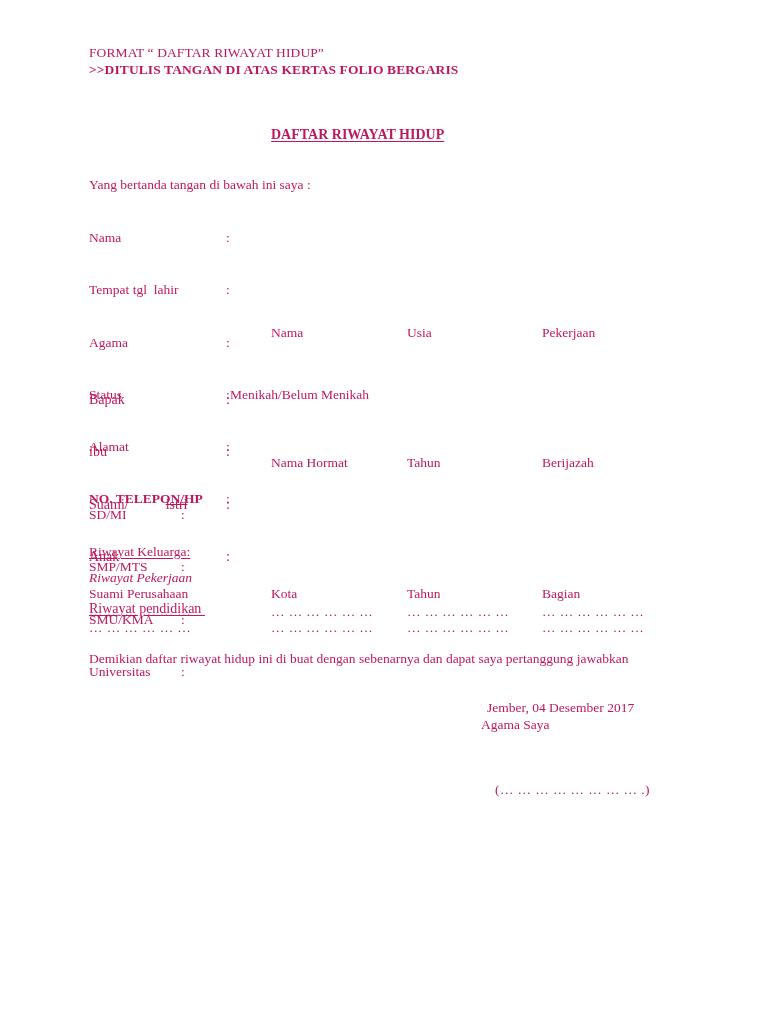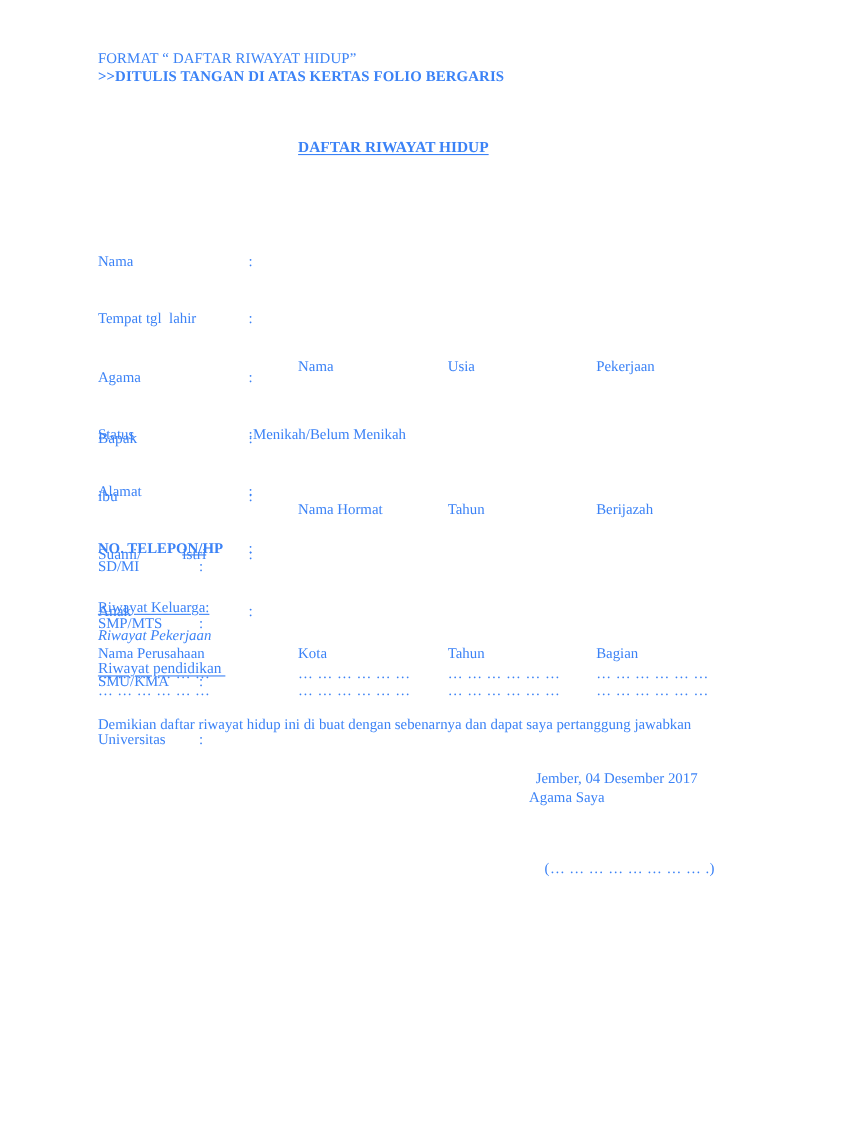--- a/index.html
+++ b/index.html
@@ -7,21 +7,21 @@
     margin: 0;
     padding: 0;
     background: #ffffff;
   }
   .page {
     position: relative;
     width: 768px;
     height: 1024px;
     background: #ffffff;
     font-family: "Liberation Serif", "DejaVu Serif", serif;
-    color: #3b82f6;
+    color: #be185d;
     overflow: hidden;
   }
   .abs { position: absolute; white-space: pre; }
 
   
   .hdr-line1 {
     left: 89px; top: 45px;
     font-size: 13.5px;
     letter-spacing: 0.1px;
   }
@@ -117,20 +117,21 @@
 </head>
 <body>
 
 <div class="page">
 
   <div class="abs hdr-line1">FORMAT “ DAFTAR RIWAYAT HIDUP”</div>
   <div class="abs hdr-line2">&gt;&gt;DITULIS TANGAN DI ATAS KERTAS FOLIO BERGARIS</div>
 
   <div class="abs doc-title">DAFTAR RIWAYAT HIDUP</div>
 
+  <div class="abs intro">Yang bertanda tangan di bawah ini saya :</div>
 
   <div class="abs id-block">
     <div class="id-row">
       <span class="id-label">Nama</span>
       <span class="id-colon">:</span>
       <span class="id-value"></span>
     </div>
     <div class="id-row">
       <span class="id-label">Tempat tgl  lahir</span>
       <span class="id-colon">:</span>
@@ -205,21 +206,21 @@
       <span class="edu-colon">:</span>
     </div>
     <div class="edu-row">
       <span class="edu-label">Universitas</span>
       <span class="edu-colon">:</span>
     </div>
   </div>
 
   <div class="abs work-title">Riwayat Pekerjaan</div>
 
-  <div class="abs work-hdr work-col0">Nama Perusahaan</div>
+  <div class="abs work-hdr work-col0">Suami Perusahaan</div>
   <div class="abs work-hdr col-a">Kota</div>
   <div class="abs work-hdr col-b">Tahun</div>
   <div class="abs work-hdr col-c">Bagian</div>
 
   <div class="dotrow dot-a dot-r1">… … … … … …</div>
   <div class="dotrow dot-b dot-r1">… … … … … …</div>
   <div class="dotrow dot-c dot-r1">… … … … … …</div>
   <div class="dotrow dot-d dot-r1">… … … … … …</div>
 
   <div class="dotrow dot-a dot-r2">… … … … … …</div>

